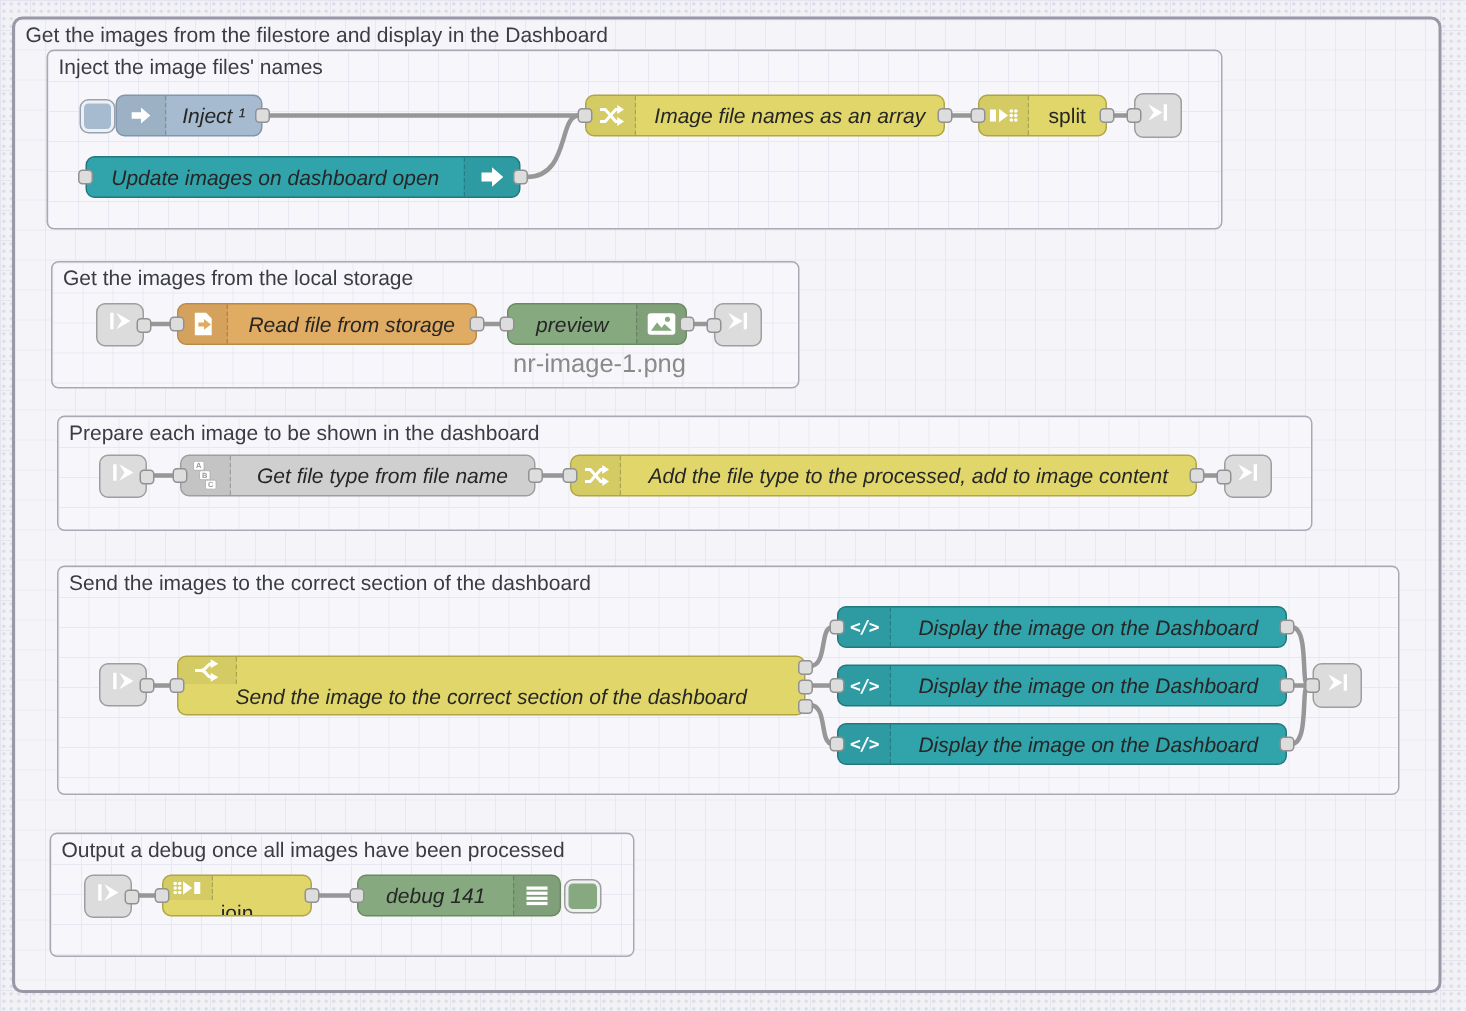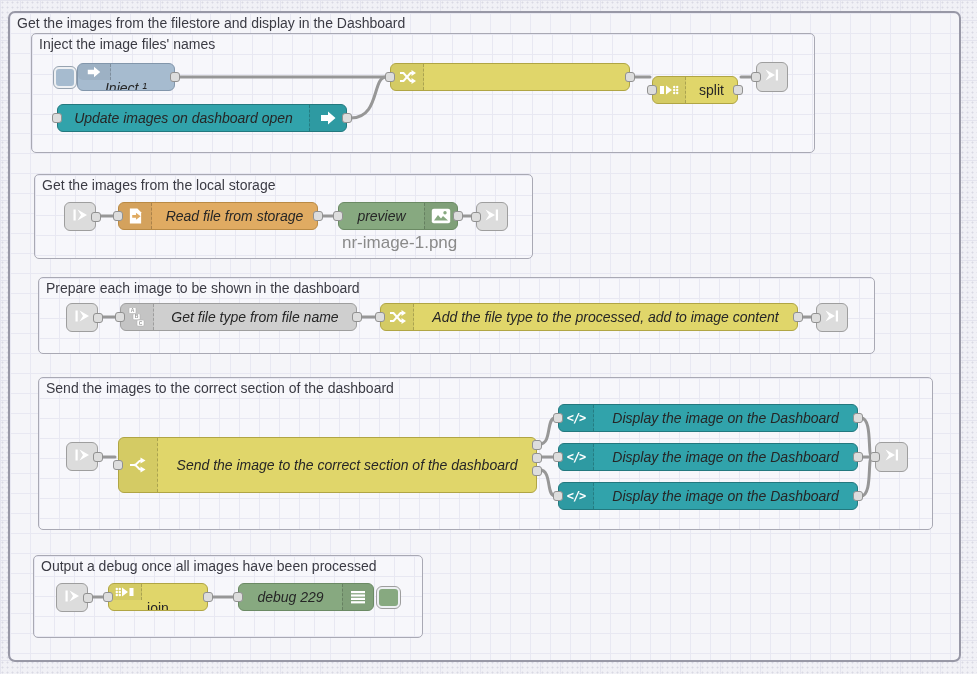--- a/index.html
+++ b/index.html
@@ -112,21 +112,21 @@
     <path class="wire" d="M861 418 C873 418 867 457 872 457"></path>
     <path class="wire" d="M861 457 H872"></path>
     <path class="wire" d="M861 496 C873 496 867 457 872 457"></path>
     <path class="wire" d="M91 597 H105"></path>
     <path class="wire" d="M212 597 H234"></path>
   </svg>
 
   <div class="node-button" style="left:53px;top:66px;width:24px;height:23px;">
     <div class="inner" style="background:#a6bbcf;"></div>
   </div>
-  <div class="node n-inject" style="left:77px;top:63px;width:98px;height:28px;flex-direction:column;">
+  <div class="node n-inject" style="left:77px;top:63px;width:98px;height:28px;">
     <span class="icon-area left">
       <svg width="16" height="16" viewBox="0 0 18 18">
           <path fill="#fff" d="M2 6.5 h7 V3 l7 6 -7 6 v-3.5 H2 z"></path>
         </svg>
     </span>
     <span class="node-label">Inject ¹</span>
     <span class="port out"></span>
   </div>
 
   <div class="node n-teal" style="left:57px;top:104px;width:290px;height:28px;">
@@ -146,25 +146,26 @@
         <g stroke="#fff" stroke-width="2" fill="none">
             <path d="M2 5 h3.5 l7 8 h2.5"></path>
             <path d="M2 13 h3.5 l7 -8 h2.5"></path>
           </g>
         <g fill="#fff">
             <path d="M13.5 2 l4.5 3 -4.5 3z"></path>
             <path d="M13.5 10 l4.5 3 -4.5 3z"></path>
           </g>
       </svg>
     </span>
-    <span class="port in"></span>
-    <span class="port out"></span>
-  </div>
-
-  <div class="node n-yellow" style="left:652px;top:76px;width:86px;height:28px;">
+    <span class="node-label">Image file names as an array</span>
+    <span class="port in"></span>
+    <span class="port out"></span>
+  </div>
+
+  <div class="node n-yellow" style="left:652px;top:63px;width:86px;height:28px;">
     <span class="icon-area left">
       <svg width="20" height="16" viewBox="0 0 20 16">
         <rect x="1" y="4" width="4" height="8" fill="#fff"></rect>
         <path d="M7 3.5 l6 4.5 -6 4.5z" fill="#fff"></path>
         <g fill="#fff">
             <circle cx="15.2" cy="5" r="1.2"></circle>
             <circle cx="18.2" cy="5" r="1.2"></circle>
             <circle cx="15.2" cy="8" r="1.2"></circle>
             <circle cx="18.2" cy="8" r="1.2"></circle>
             <circle cx="15.2" cy="11" r="1.2"></circle>
@@ -294,21 +295,21 @@
   <div class="node n-link" style="left:66px;top:442px;width:32px;height:29px;">
     <span>
       <svg width="18" height="18" viewBox="0 0 18 18">
           <rect x="2.5" y="3.5" width="2.2" height="11" fill="#fff"></rect>
           <path fill="#fff" d="M6.5 3.5 L16 9 6.5 14.5 10 9 z"></path>
         </svg>
     </span>
     <span class="port out"></span>
   </div>
 
-  <div class="node n-yellow" style="left:118px;top:437px;width:419px;height:56px;">
+  <div class="node n-yellow" style="left:118px;top:437px;width:419px;height:40px;flex-direction:column;">
     <span class="icon-area left" style="width:38px;">
       <svg width="20" height="18" viewBox="0 0 20 18">
         <g stroke="#fff" stroke-width="2" fill="none">
             <path d="M2 9 h4 C10 9 9.5 4.5 13 4.5"></path>
             <path d="M6 9 C10 9 9.5 13.5 13 13.5"></path>
           </g>
         <g fill="#fff">
             <path d="M12.5 1.5 l5 3 -5 3z"></path>
             <path d="M12.5 10.5 l5 3 -5 3z"></path>
           </g>
@@ -382,21 +383,21 @@
         <path d="M7 3.5 l6 4.5 -6 4.5z" fill="#fff"></path>
         <rect x="14.5" y="4" width="4" height="8" fill="#fff"></rect>
       </svg>
     </span>
     <span class="node-label roman">join</span>
     <span class="port in"></span>
     <span class="port out"></span>
   </div>
 
   <div class="node n-green" style="left:238px;top:583px;width:136px;height:28px;">
-    <span class="node-label">debug 229</span>
+    <span class="node-label">debug 141</span>
     <span class="icon-area right" style="width:30px;">
       <svg width="16" height="16" viewBox="0 0 16 16">
         <g fill="#fff">
             <rect x="1" y="2" width="14" height="2.2"></rect>
             <rect x="1" y="5.4" width="14" height="2.2"></rect>
             <rect x="1" y="8.8" width="14" height="2.2"></rect>
             <rect x="1" y="12.2" width="14" height="2.2"></rect>
           </g>
       </svg>
     </span>

